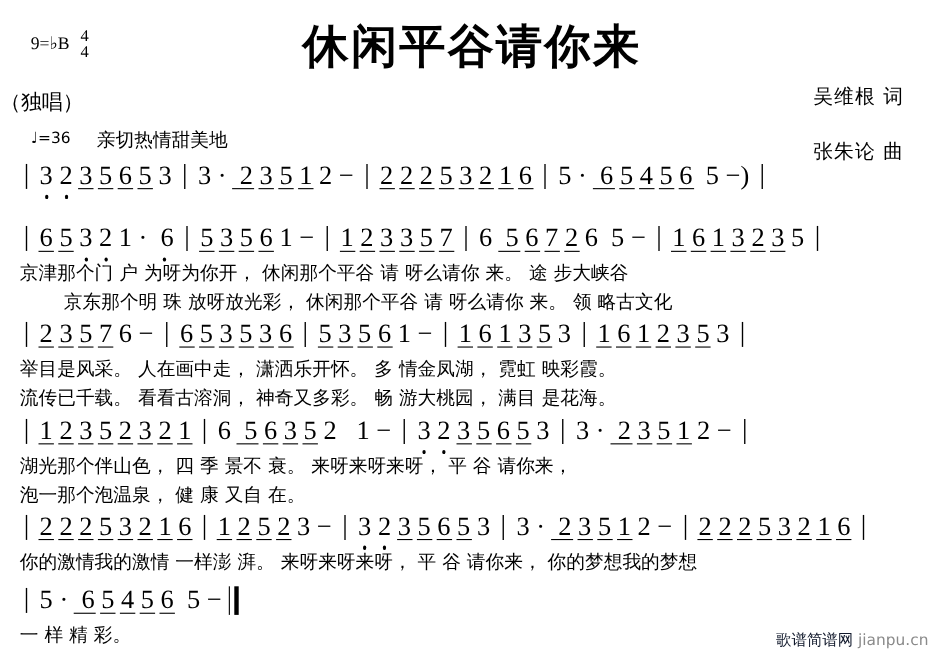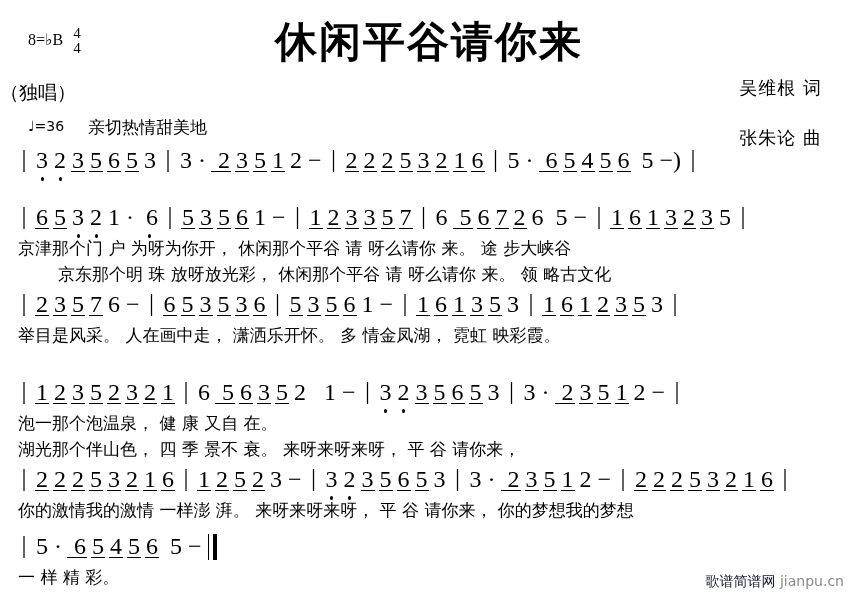--- a/index.html
+++ b/index.html
@@ -83,21 +83,21 @@
   }
   .watermark .cn{color:#0f172a;}
   .watermark .en{color:#8a8a8a;}
 </style>
 </head>
 <body>
 
 <div class="sheet">
 
   <div class="key-sig">
-    <span>8=♭B</span>
+    <span>9=♭B</span>
     <span class="frac">
       <span class="num">4</span>
       <span class="den">4</span>
     </span>
   </div>
 
   <div class="title">休闲平谷请你来</div>
   <div class="subtitle">（独唱）</div>
   <div class="credit c1">吴维根 词</div>
   <div class="credit c2">张朱论 曲</div>
@@ -233,20 +233,23 @@
       <span class="note u1">1</span>
       <span class="note u1">2</span>
       <span class="note u1">3</span>
       <span class="note u1">5</span>
       <span class="note">3</span>
       <span class="bar">|</span>
     </div>
     <div class="lyric">
       <span style="left:0px;">举目是风采。  人在画中走，  潇洒乐开怀。 多  情金凤湖， 霓虹   映彩霞。</span>
     </div>
+    <div class="lyric">
+      <span style="left:0px;">流传已千载。  看看古溶洞，  神奇又多彩。 畅  游大桃园， 满目  是花海。</span>
+    </div>
   </div>
 
   <div class="system" style="top:378px;">
     <div class="mrow">
       <span class="bar">|</span>
       <span class="note u1">1</span>
       <span class="note u1">2</span>
       <span class="note u1">3</span>
       <span class="note u1">5</span>
       <span class="note u1">2</span>
@@ -275,24 +278,24 @@
       <span class="note">·</span>
       <span class="note u1">&nbsp;2</span>
       <span class="note u1">3</span>
       <span class="note u1">5</span>
       <span class="note u1">1</span>
       <span class="note">2</span>
       <span class="note">−</span>
       <span class="bar">|</span>
     </div>
     <div class="lyric">
+      <span style="left:0px;">湖光那个伴山色，   四 季 景不  衰。 来呀来呀来呀，  平 谷 请你来，</span>
+    </div>
+    <div class="lyric">
       <span style="left:0px;">泡一那个泡温泉，   健 康 又自   在。</span>
-    </div>
-    <div class="lyric">
-      <span style="left:0px;">湖光那个伴山色，   四 季 景不  衰。 来呀来呀来呀，  平 谷 请你来，</span>
     </div>
   </div>
 
   <div class="system" style="top:465px;">
     <div class="mrow">
       <span class="bar">|</span>
       <span class="note u1">2</span>
       <span class="note u1">2</span>
       <span class="note u1">2</span>
       <span class="note u1">5</span>

